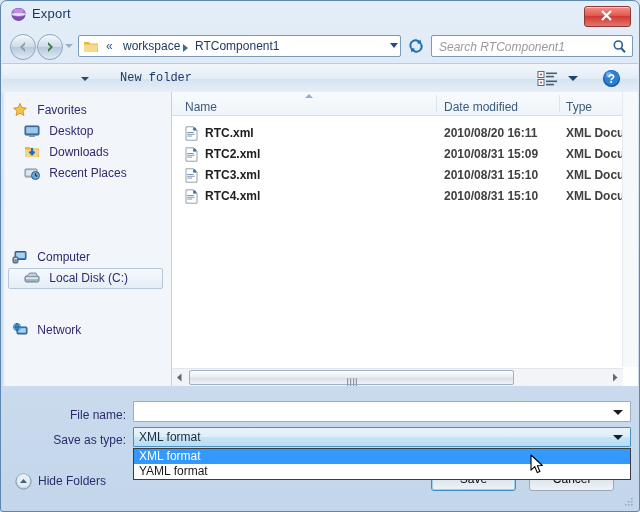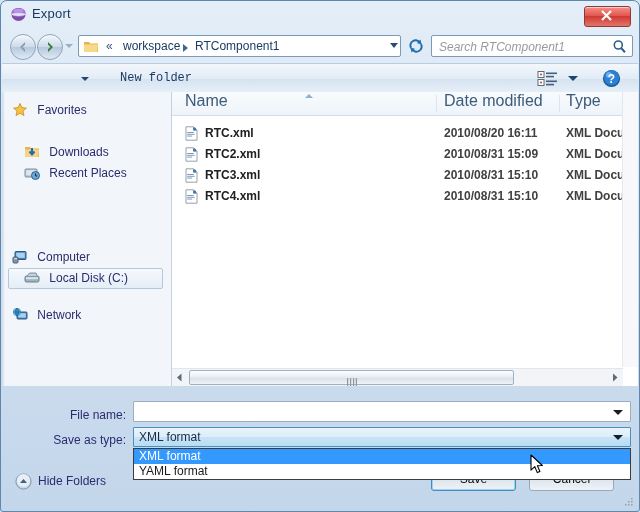--- a/index.html
+++ b/index.html
@@ -158,21 +158,21 @@
   #filelist{
     position:absolute;left:170px;top:0;right:0;height:100%;
     background:#fff;
   }
   #colheader{
     position:absolute;left:0;top:0;right:0;height:23px;
     background:linear-gradient(to bottom,#f8fbfd,#eef4fa);
     border-bottom:1px solid #d2dfeb;
   }
   .colh{
-    position:absolute;top:0;font-size:16px;color:#3c5a7a;white-space:nowrap;
+    position:absolute;top:8px;font-size:12px;color:#3c5a7a;white-space:nowrap;
     cursor:pointer;
   }
   .coldiv{
     position:absolute;top:3px;width:1px;height:17px;background:#dbe5ef;
   }
   #col-name{left:13px;}
   #col-date{left:272px;}
   #col-type{left:394px;text-align:right;}
   #sortarrow{
     position:absolute;left:133px;top:2px;width:0;height:0;
@@ -389,20 +389,30 @@
 
       <div class="side-item" style="top:8px;">
         <span class="sico">
           <svg width="16" height="16" viewBox="0 0 16 16">
               <path d="M8 1.4 L9.9 5.6 L14.4 6.1 L11 9.1 L12 13.6 L8 11.2 L4 13.6 L5 9.1 L1.6 6.1 L6.1 5.6 Z" fill="#f5c242" stroke="#c98a17" stroke-width=".8"></path>
             </svg>
         </span>
         <span>Favorites</span>
       </div>
 
+      <div class="side-item indent" style="top:29px;">
+        <span class="sico">
+          <svg width="16" height="16" viewBox="0 0 16 16">
+              <rect x="1" y="3" width="14" height="9" rx="1" fill="#4a7fb5" stroke="#2d5a85" stroke-width="1"></rect>
+              <rect x="2.2" y="4.2" width="11.6" height="6" fill="#9ec8ea"></rect>
+              <rect x="5" y="12.4" width="6" height="1.5" fill="#7f8c99"></rect>
+            </svg>
+        </span>
+        <span>Desktop</span>
+      </div>
 
       <div class="side-item indent" style="top:50px;">
         <span class="sico">
           <svg width="16" height="16" viewBox="0 0 16 16">
               <path d="M1 3 L6 3 L7 4.5 L15 4.5 L15 13 L1 13 Z" fill="#e8b44a"></path>
               <path d="M1 5.5 L15 5.5 L14 13 L1 13 Z" fill="#f5d487"></path>
               <path d="M8 4 L8 9 M5.5 7.5 L8 10.5 L10.5 7.5" stroke="#1f6fb0" stroke-width="2" fill="none"></path>
             </svg>
         </span>
         <span>Downloads</span>
@@ -438,21 +448,21 @@
           <svg width="16" height="16" viewBox="0 0 16 16">
               <rect x="1" y="6" width="14" height="6" rx="1.4" fill="#9fb0c0" stroke="#6b7e90" stroke-width="1"></rect>
               <rect x="2" y="7.2" width="12" height="2" fill="#dce5ed"></rect>
               <circle cx="12.6" cy="10.4" r="1" fill="#7fd07f"></circle>
               <path d="M3 6 L5.5 3 L12 3 L13.2 6" fill="#c3cfdb" stroke="#6b7e90" stroke-width=".8"></path>
             </svg>
         </span>
         <span>Local Disk (C:)</span>
       </div>
 
-      <div class="side-item" style="top:213px;">
+      <div class="side-item" style="top:228px;">
         <span class="sico">
           <svg width="16" height="16" viewBox="0 0 16 16">
               <rect x="5" y="5" width="10" height="7" rx="1" fill="#4a7fb5" stroke="#2d5a85" stroke-width="1"></rect>
               <rect x="6.2" y="6.2" width="7.6" height="4.4" fill="#a8d2ef"></rect>
               <circle cx="5" cy="5" r="4" fill="#4aa3d8" opacity=".9"></circle>
               <path d="M1 5 L9 5 M5 1 L5 9 M5 1 A6 6 0 0 1 5 9 A6 6 0 0 1 5 1" stroke="#1d5c8a" stroke-width=".7" fill="none"></path>
             </svg>
         </span>
         <span>Network</span>
       </div>

